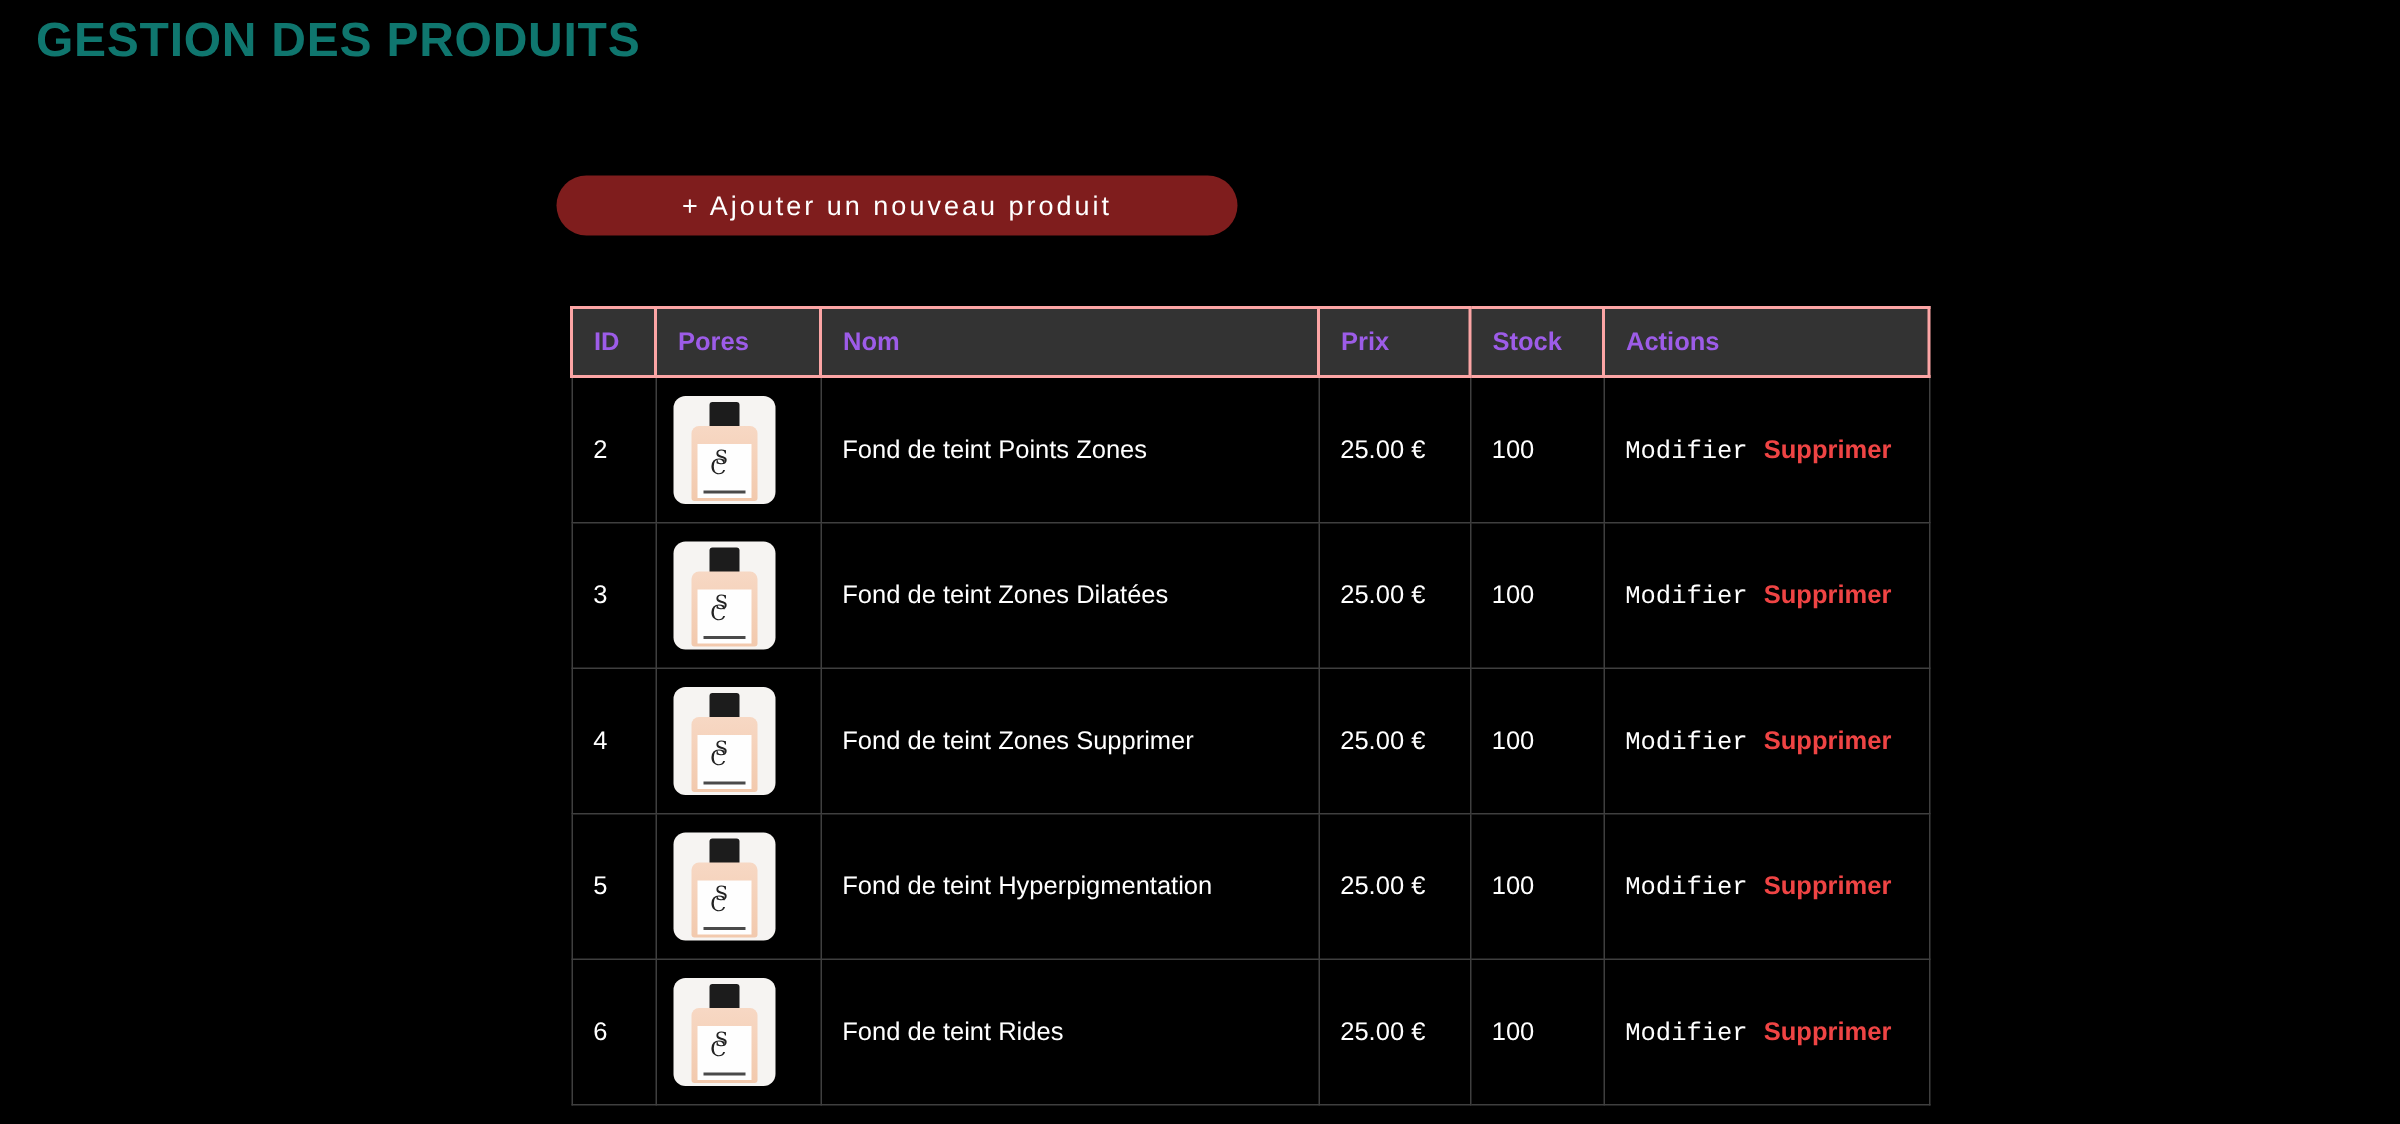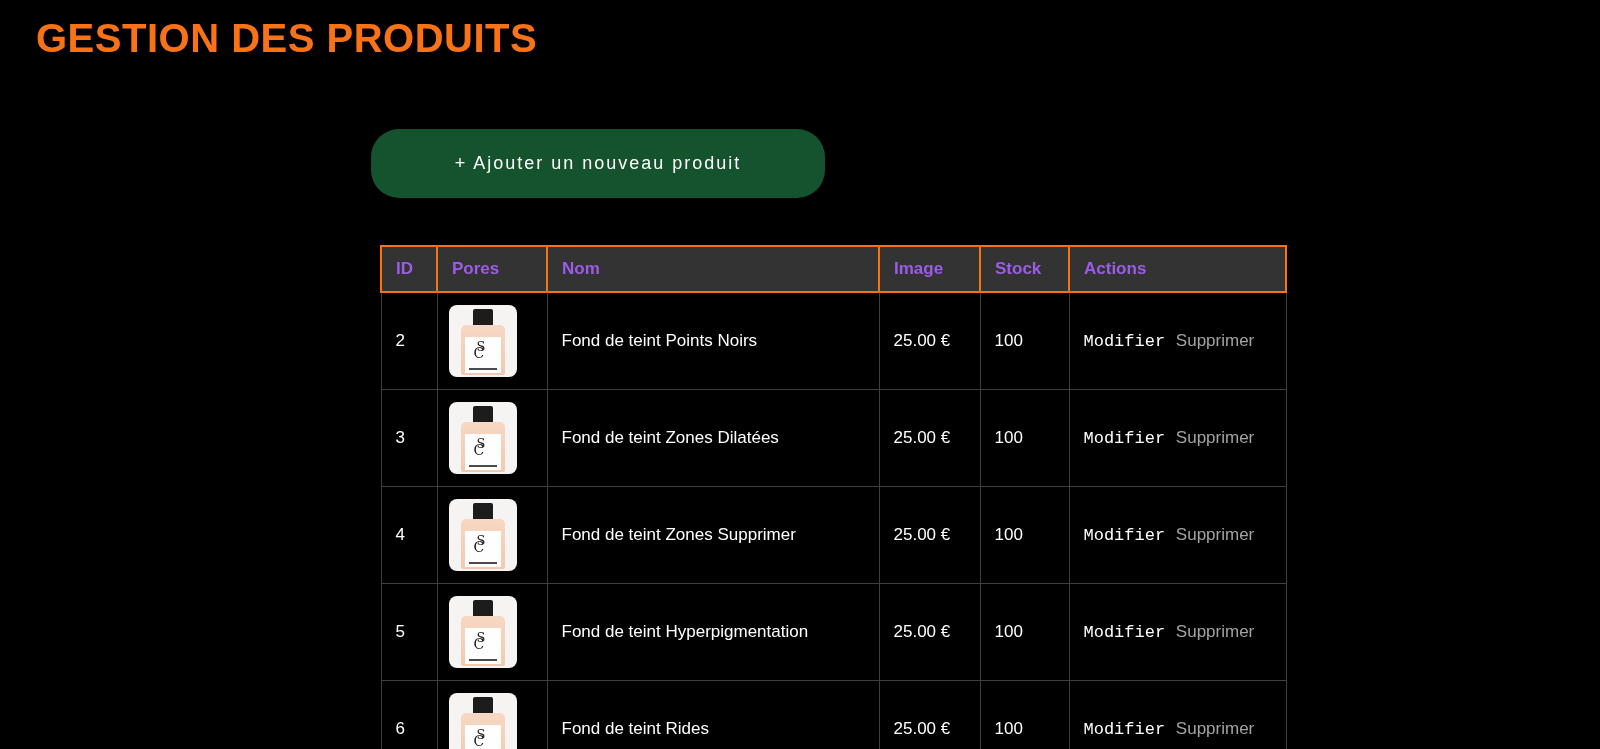--- a/index.html
+++ b/index.html
@@ -5,36 +5,36 @@
   * { box-sizing: border-box; }
   html, body {
     margin: 0; padding: 0;
     width: 1600px; height: 749px;
     background: #000000;
     font-family: "Liberation Sans", "DejaVu Sans", sans-serif;
     color: #ffffff;
     overflow: hidden;
   }
   h1.page-title {
-    margin: 12px;
+    margin: 0;
     padding: 4px 0 0 24px;
-    font-size: 40px;
+    font-size: 32px;
     line-height: 44px;
     font-weight: bold;
     letter-spacing: 0.5px;
-    color: #f97316;
+    color: #0f766e;
   }
   .add-btn {
     display: block;
     margin: 69px 0 0 371px;
     width: 454px;
-    height: 69px;
+    height: 40px;
     border: none;
     border-radius: 28px;
-    background: #14532d;
+    background: #7f1d1d;
     color: #ffffff;
     font-family: "Liberation Sans", "DejaVu Sans", sans-serif;
     font-size: 18px;
     letter-spacing: 2px;
     cursor: pointer;
     text-align: center;
   }
   table.products {
     margin: 47px 0 0 380px;
     border-collapse: collapse;
@@ -48,41 +48,41 @@
   col.c-stock  { width: 89px;  }
   col.c-actions{ width: 217px; }
   th {
     background: #333333;
     color: #9d5ce8;
     font-size: 17px;
     font-weight: bold;
     text-align: left;
     height: 46px;
     padding: 0 0 0 14px;
-    border: 2px solid #f97316;
+    border: 2px solid #fca5a5;
   }
   td {
     border: 1px solid #3f3f3f;
     height: 96px;
     font-size: 17px;
     color: #ffffff;
     padding: 0 0 0 14px;
     vertical-align: middle;
     background: #000000;
   }
   td.image-cell { padding: 12px 0 12px 11px; }
   a.edit-link {
     color: #ffffff;
     text-decoration: none;
     cursor: pointer;
     font-family: Liberation Mono, monospace;
   }
   a.delete-link {
-    color: #a3a3a3;
-    font-weight: normal;
+    color: #ef4444;
+    font-weight: bold;
     text-decoration: none;
     margin-left: 6px;
     cursor: pointer;
   }
   
   .thumb {
     position: relative;
     width: 68px;
     height: 72px;
     background: #f6f4f2;
@@ -139,41 +139,41 @@
       <col class="c-name">
       <col class="c-price">
       <col class="c-stock">
       <col class="c-actions">
   </colgroup>
   <thead>
     <tr>
       <th>ID</th>
       <th>Pores</th>
       <th>Nom</th>
-      <th>Image</th>
+      <th>Prix</th>
       <th>Stock</th>
       <th>Actions</th>
     </tr>
   </thead>
   <tbody>
 
     <tr>
       <td>2</td>
       <td class="image-cell">
         <div class="thumb">
           <div class="cap"></div>
           <div class="bottle"></div>
           <div class="label">
             <span class="logo-s">S</span>
             <span class="logo-c">C</span>
             <div class="micro"></div>
           </div>
         </div>
       </td>
-      <td>Fond de teint Points Noirs</td>
+      <td>Fond de teint Points Zones</td>
       <td>25.00 €</td>
       <td>100</td>
       <td>
         <a class="edit-link">Modifier</a>
         <a class="delete-link">Supprimer</a>
       </td>
     </tr>
 
     <tr>
       <td>3</td>

